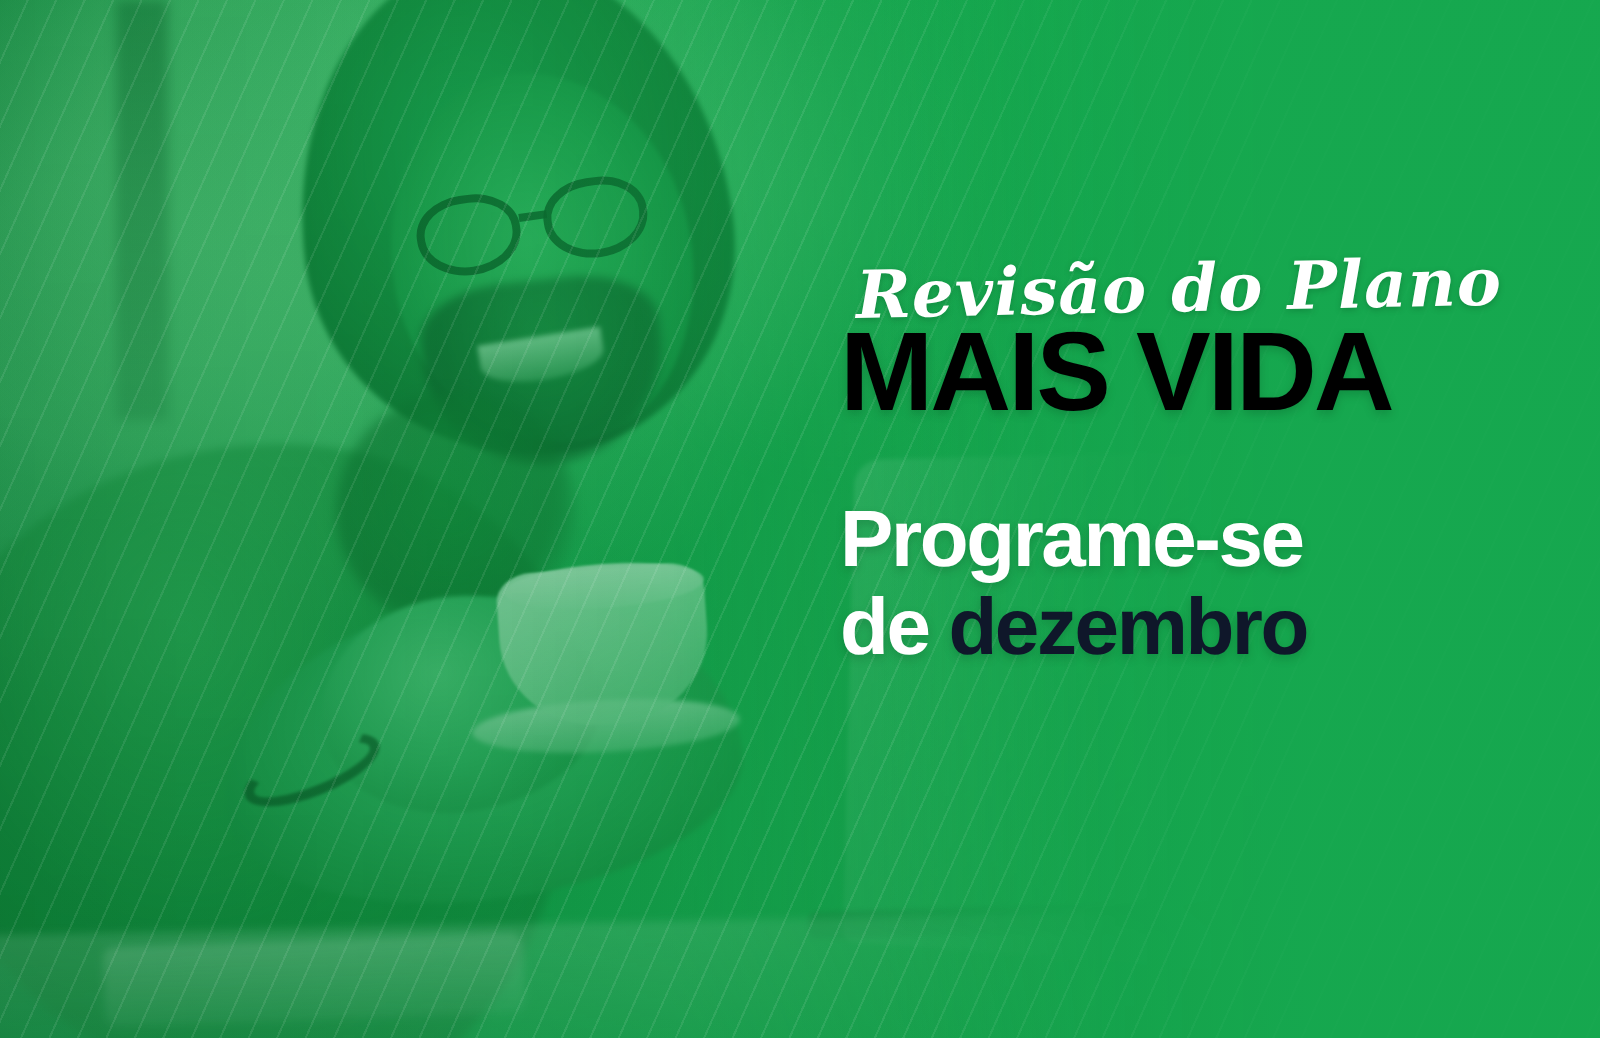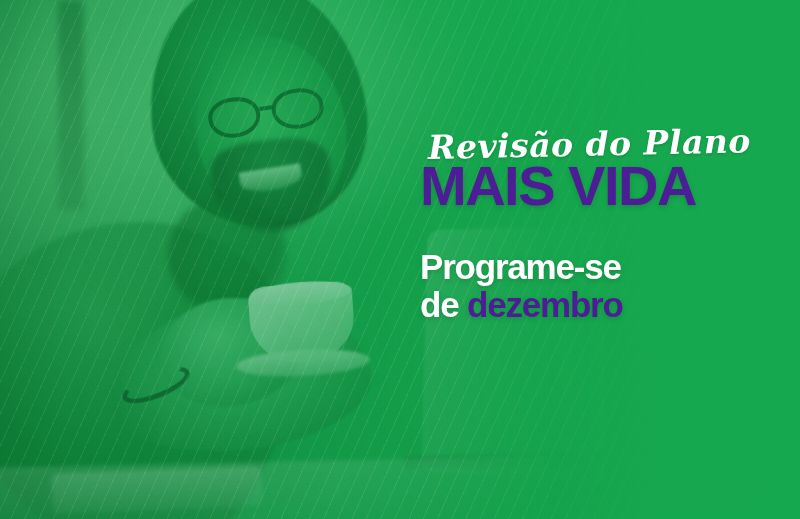--- a/index.html
+++ b/index.html
@@ -243,29 +243,29 @@
     line-height:.92;
     letter-spacing:-1.5px;
     margin:-4px 0 0 0;
     white-space:nowrap;
     text-shadow:0 2px 5px rgba(0,55,22,.22);
   }
   .sub{
     margin-top:36px;
     font-family:"Liberation Sans", sans-serif;
     font-weight:700;
-    font-size:35px;
+    font-size:40px;
     line-height:1.10;
     letter-spacing:-1.2px;
     color:#ffffff;
     text-shadow:0 2px 5px rgba(0,55,22,.22);
   }
   .sub .row{display:block;white-space:nowrap;}
-  .accent{color:#4c1d95;}
-  .yellow{color:#4c1d95;}
+  .accent{color:#0f172a;}
+  .yellow{color:#000000;}
 </style>
 </head>
 <body>
 
 <div class="banner">
 
   <div class="photo">
     <div class="bg-base"></div>
     <div class="window-blur"></div>
     <div class="dark-post"></div>

